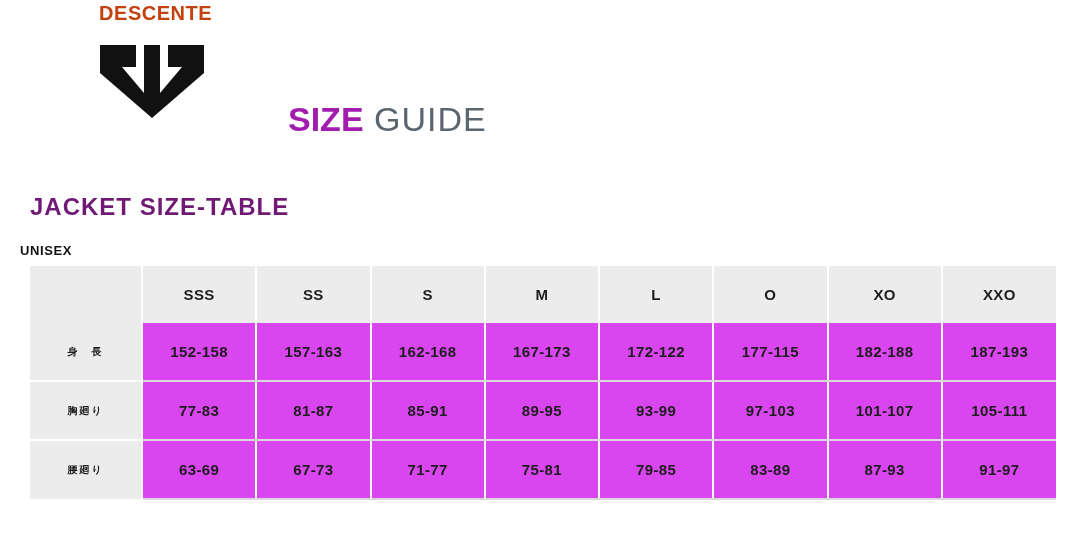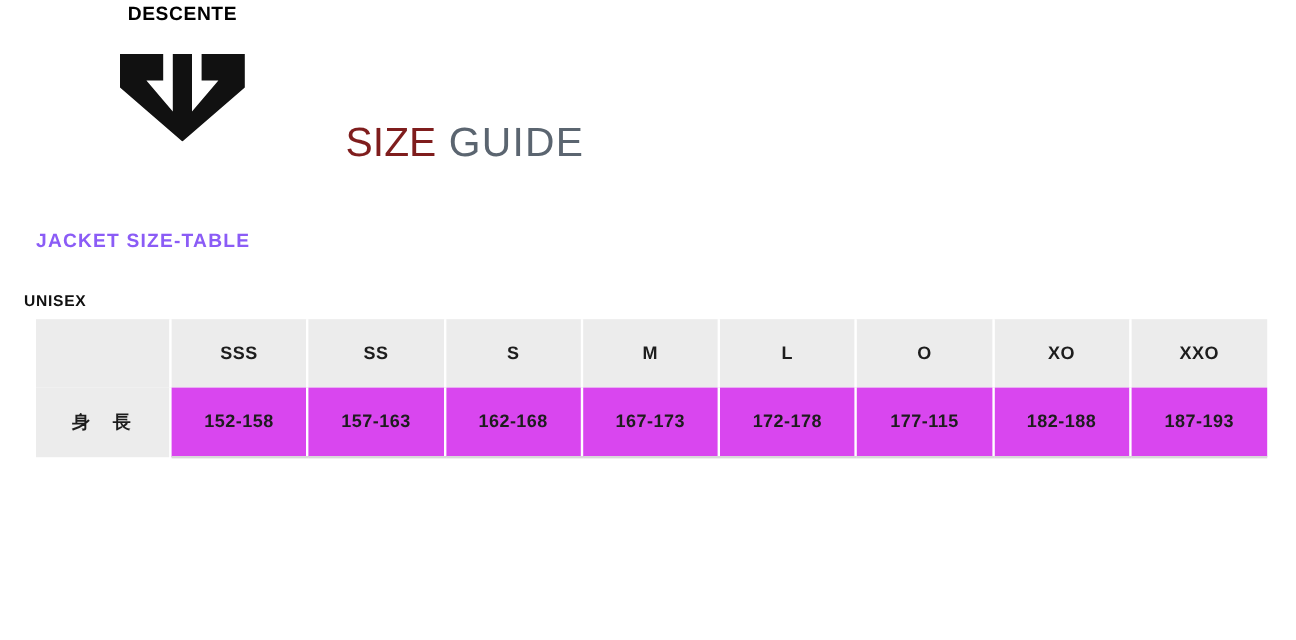--- a/index.html
+++ b/index.html
@@ -25,61 +25,61 @@
   .brand-mark {
     position: absolute;
     left: 92px;
     top: 4px;
     width: 120px;
     height: 116px;
   }
   .brand-wordmark {
     font-family: "Liberation Sans", sans-serif;
     font-weight: bold;
-    font-size: 16px;
+    font-size: 20px;
     letter-spacing: 0.5px;
-    color: #000000;
-    text-align: center;
+    color: #c2410c;
+    text-align: right;
     width: 120px;
     line-height: 18px;
   }
   .brand-logo-svg {
     display: block;
     margin-top: 1px;
   }
 
   .size-guide {
     position: absolute;
     left: 288px;
     top: 100px;
     font-size: 34px;
     letter-spacing: 0.5px;
     white-space: nowrap;
   }
   .size-guide .sg-bold {
-    font-weight: normal;
-    color: #7f1d1d;
+    font-weight: bold;
+    color: #a21caf;
     letter-spacing: 0px;
   }
   .size-guide .sg-light {
     font-weight: normal;
     color: #5b6570;
     letter-spacing: 1px;
     text-align: center;
   }
 
   
   .section-title {
     position: absolute;
     left: 30px;
     top: 193px;
-    font-size: 16px;
+    font-size: 24px;
     font-weight: bold;
     letter-spacing: 1px;
-    color: #8b5cf6;
+    color: #701a75;
   }
   .section-sub {
     position: absolute;
     left: 20px;
     top: 243px;
     font-size: 13px;
     font-weight: bold;
     letter-spacing: 0.6px;
     color: #111111;
   }
@@ -122,21 +122,21 @@
   }
   tbody td {
     background: #d946ef;
     border-bottom: 2px solid #d9d9d9;
   }
   tbody tr:last-child td {
     border-bottom: 2px solid #d9d9d9;
   }
   tbody td.rowlabel {
     background: #ececec;
-    font-size: 15px;
+    font-size: 10px;
     letter-spacing: 2px;
     color: #1d1d1d;
     border-bottom: 2px solid #ffffff;
   }
   tbody tr:last-child td.rowlabel {
     border-bottom: none;
   }
   col.c-label { width: 112px; }
 </style>
 </head>
@@ -187,20 +187,42 @@
         <th>XXO</th>
       </tr>
     </thead>
     <tbody>
       <tr>
         <td class="rowlabel">身　長</td>
         <td>152-158</td>
         <td>157-163</td>
         <td>162-168</td>
         <td>167-173</td>
-        <td>172-178</td>
+        <td>172-122</td>
         <td>177-115</td>
         <td>182-188</td>
         <td>187-193</td>
       </tr>
+      <tr>
+        <td class="rowlabel">胸廻り</td>
+        <td>77-83</td>
+        <td>81-87</td>
+        <td>85-91</td>
+        <td>89-95</td>
+        <td>93-99</td>
+        <td>97-103</td>
+        <td>101-107</td>
+        <td>105-111</td>
+      </tr>
+      <tr>
+        <td class="rowlabel">腰廻り</td>
+        <td>63-69</td>
+        <td>67-73</td>
+        <td>71-77</td>
+        <td>75-81</td>
+        <td>79-85</td>
+        <td>83-89</td>
+        <td>87-93</td>
+        <td>91-97</td>
+      </tr>
     </tbody>
   </table>
 </div>
 
 </body></html>

